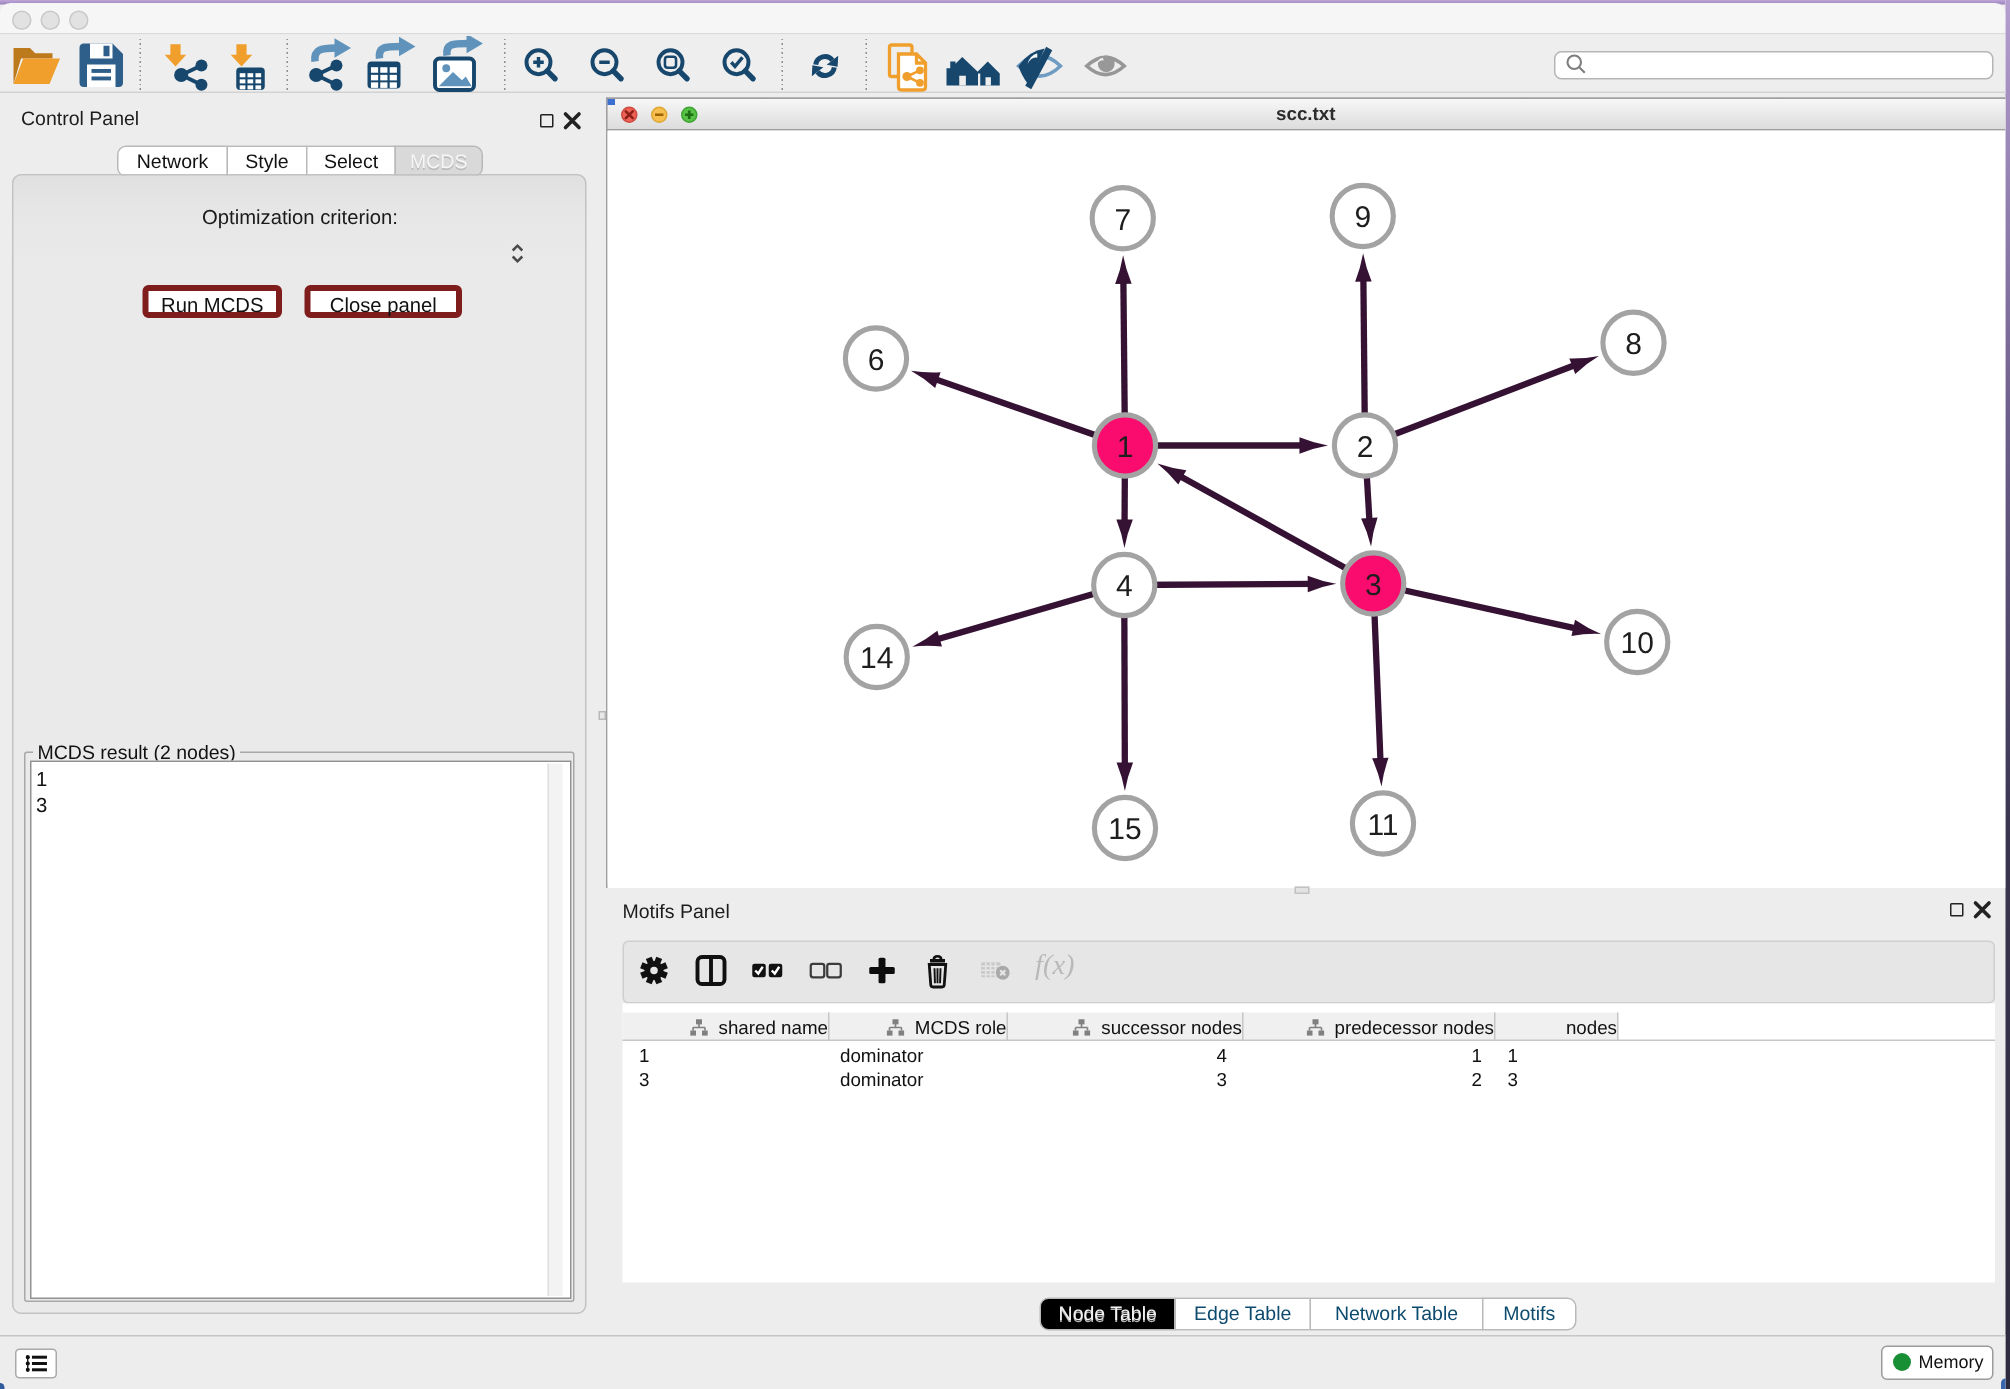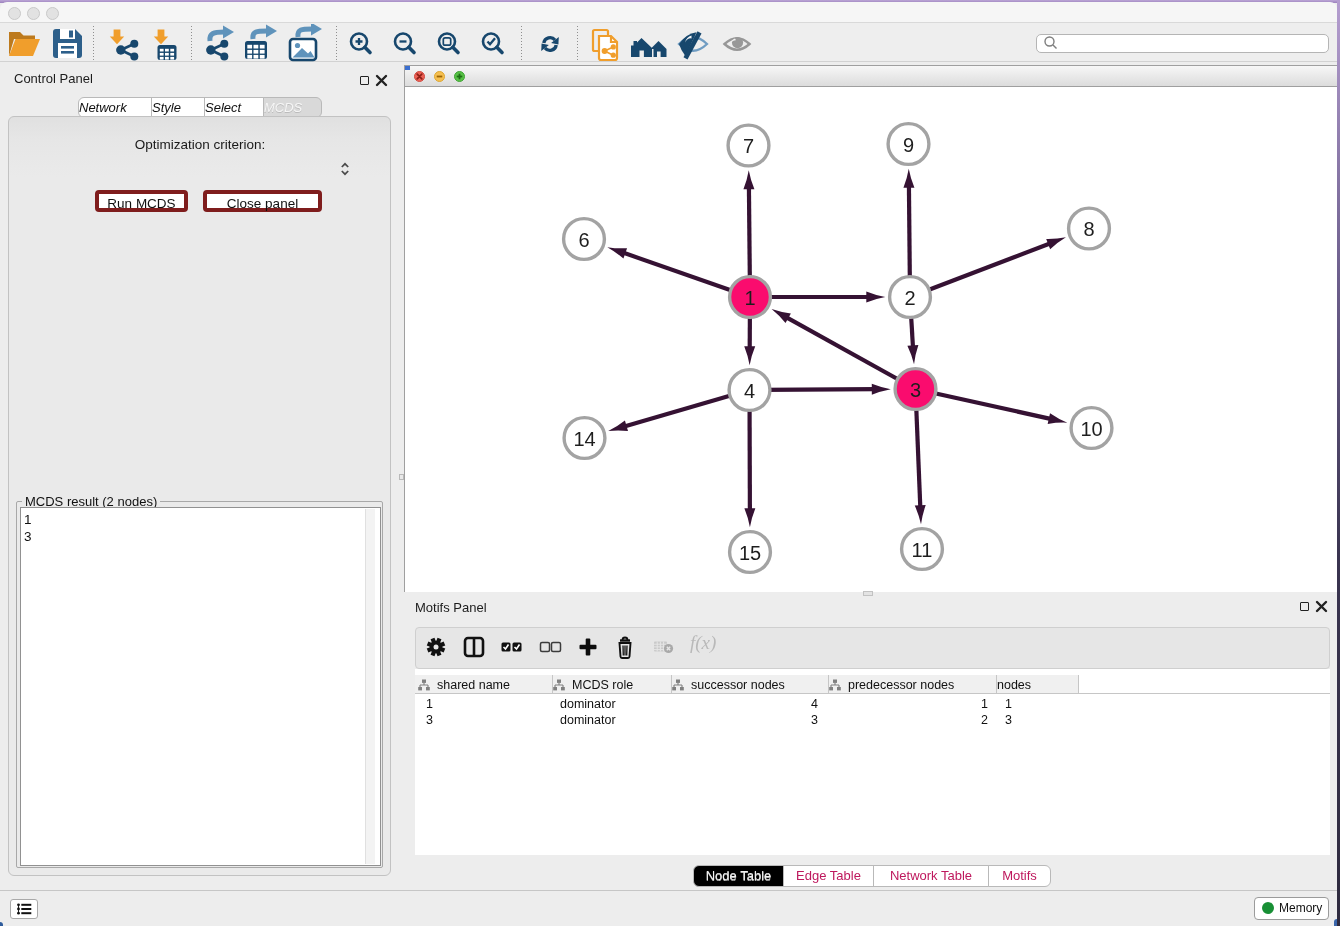--- a/index.html
+++ b/index.html
@@ -16,21 +16,21 @@
   #toolbar{left:0;top:23px;width:100%;height:38px;background:#eeeeee;border-bottom:1px solid #d2d2d2;}
   .sep{top:26px;width:1px;height:34px;
        background-image:repeating-linear-gradient(180deg,#8f8f8f 0 1px,transparent 1px 3px);}
   #search{left:1036px;top:34px;width:291px;height:17px;background:#fff;
           border:1px solid #b5b5b5;border-radius:5px;}
   
   .paneltitle{font-size:13px;color:#1c1c1c;}
   .floatico{width:9px;height:9px;border:1.6px solid #222;border-radius:1px;box-sizing:border-box;background:transparent;}
   .tabs{top:97px;height:21px;font-size:13px;}
   .tab{position:absolute;top:0;height:19px;background:#fff;border:1px solid #b9b9b9;
-       box-sizing:content-box;text-align:left;line-height:19px;color:#111;font-style:italic;}
+       box-sizing:content-box;text-align:center;line-height:19px;color:#111;}
   #cpbox{left:8px;top:116px;width:383px;height:760px;border:1px solid #c2c2c2;border-radius:6px;
          background:linear-gradient(180deg,#e0e0e0 0,#e6e6e6 22px,#eaeaea 60px);box-sizing:border-box;}
   #optlabel{left:0px;top:137px;width:400px;text-align:center;font-size:13.5px;color:#1a1a1a;}
   #combo{left:44px;top:158px;width:311px;height:21px;background:#fff;border:1px solid #b3b3b3;
          border-radius:5px;box-sizing:border-box;font-size:13px;color:#111;line-height:19px;}
   .btn{position:absolute;top:190px;height:22px;background:#fff;border:4px solid #7f1d1d;border-radius:4px;
        box-sizing:border-box;text-align:center;font-size:13.5px;color:#111;line-height:20px;}
   #fieldset{left:16px;top:501px;width:367px;height:367px;border:1px solid #a8a8a8;border-radius:2px;box-sizing:border-box;}
   #legend{left:22px;top:494px;background:#eaeaea;padding:0 3px;font-size:13px;color:#111;}
   #mcdstext{left:20px;top:507px;width:361px;height:359px;background:#fff;border:1px solid #919191;box-sizing:border-box;
@@ -43,24 +43,24 @@
             background:linear-gradient(180deg,#f7f7f7,#dcdcdc);border:1px solid #9f9f9f;border-right:none;box-sizing:border-box;}
   .light{top:71px;width:11px;height:11px;border-radius:50%;box-sizing:border-box;}
   #netname{left:404px;top:69px;width:933px;text-align:center;font-size:12.5px;font-weight:bold;color:#2b2b2b;}
   
   #tptoolbar{left:415px;top:627px;width:915px;height:42px;background:#e6e6e6;
              border:1px solid #cfcfcf;border-radius:4px;box-sizing:border-box;}
   #tbl{left:415px;top:669px;width:915px;height:186px;background:#fff;}
   #tblhead{left:415px;top:675px;width:663px;height:19px;background:#f0f0f0;box-sizing:border-box;}
   #tblheadline{left:415px;top:693px;width:915px;height:1px;background:#c6c6c6;}
   .colsep{top:675px;width:1px;height:19px;background:#c6c6c6;}
-  .hcell{position:absolute;top:675px;height:19px;display:flex;align-items:center;justify-content:flex-start;font-size:12.5px;color:#111;}
+  .hcell{position:absolute;top:675px;height:19px;display:flex;align-items:center;justify-content:flex-end;font-size:12.5px;color:#111;}
   .cell{position:absolute;font-size:12.5px;color:#111;height:16px;line-height:16px;}
   .seg{position:absolute;top:865px;height:20px;background:#fff;border:1px solid #b9b9b9;box-sizing:content-box;
-       text-align:center;line-height:19px;font-size:13px;color:#be185d;}
+       text-align:center;line-height:19px;font-size:13px;color:#0c4a6e;}
   
   #statusbar{left:0;top:890px;width:1337px;height:36px;background:#ededed;border-top:1px solid #c6c6c6;}
   #listbtn{left:10px;top:899px;width:28px;height:20px;background:#fff;border:1px solid #a9a9a9;border-radius:3px;box-sizing:border-box;}
   #membtn{left:1254px;top:897px;width:75px;height:23px;background:#fff;border:1px solid #9b9b9b;border-radius:4px;box-sizing:border-box;
           font-size:12px;color:#111;line-height:21px;}
 </style>
 </head>
 <body>
 <div id="win" class="abs">
   <div class="abs" style="left:0;top:0;width:1337px;height:3px;background:linear-gradient(180deg,#bca6d6,#9c81bd);"></div>
@@ -184,39 +184,40 @@
     <div class="tab" style="left:204px;width:58px;">Select</div>
     <div class="tab" style="left:263px;width:57px;border-radius:0 6px 6px 0;background:#d9d9d9;color:#f6f6f6;text-shadow:0 1px 0 #bbb;">MCDS</div>
   </div>
   <div id="cpbox" class="abs"></div>
   <div id="optlabel" class="abs">Optimization criterion:</div>
   <svg class="abs" style="left:339px;top:162px;" width="12" height="14" viewBox="0 0 12 14">
     <path d="M2.8 5 L6 1.8 L9.2 5" fill="none" stroke="#4a4a4a" stroke-width="1.7"></path>
     <path d="M2.8 9 L6 12.2 L9.2 9" fill="none" stroke="#4a4a4a" stroke-width="1.7"></path>
   </svg>
   <div class="btn" style="left:95px;width:93px;">Run MCDS</div>
-  <div class="btn" style="left:203px;width:119px;">Close panel</div>
+  <div class="btn" style="left:203px;width:105px;">Close panel</div>
   <div id="fieldset" class="abs"></div>
   <div id="legend" class="abs">MCDS result (2 nodes)</div>
   <div id="mcdstext" class="abs">1<br>3</div>
   <div id="mcdsscroll" class="abs"></div>
   <div class="abs" style="left:399px;top:474px;width:5px;height:6px;background:#e9e9e9;border:1px solid #b9b9b9;box-sizing:border-box;"></div>
 
   <div id="netwin" class="abs"></div>
   <div id="nettitle" class="abs"></div>
   <div class="abs" style="left:405px;top:66px;width:5px;height:4px;background:#3b6fd0;"></div>
   <div class="abs light" style="left:414px;background:#ee6156;border:1px solid #ce4a40;"></div>
   <div class="abs light" style="left:434px;background:#f6bf50;border:1px solid #dda731;"></div>
   <div class="abs light" style="left:454px;background:#58c146;border:1px solid #3ea334;"></div>
   <svg class="abs" style="left:414px;top:71px" width="51" height="11" viewBox="0 0 51 11">
     <path d="M3.2 3.2 L7.8 7.8 M7.8 3.2 L3.2 7.8" stroke="#8c1f16" stroke-width="1.7" stroke-linecap="round"></path>
     <line x1="22.7" y1="5.5" x2="28.3" y2="5.5" stroke="#9a6404" stroke-width="1.8"></line>
     <line x1="42.7" y1="5.5" x2="48.3" y2="5.5" stroke="#1d6e14" stroke-width="1.8"></line>
     <line x1="45.5" y1="2.7" x2="45.5" y2="8.3" stroke="#1d6e14" stroke-width="1.8"></line>
   </svg>
+  <div id="netname" class="abs">scc.txt</div>
   <svg id="graph" class="abs" style="left:405px;top:87px" width="931" height="502" viewBox="0 0 931 502">
     <rect x="0" y="0" width="931" height="502" fill="#ffffff"></rect>
     <line x1="345.0" y1="210.0" x2="343.9" y2="98.2" stroke="#351233" stroke-width="4.2"></line>
     <path d="M343.74 83.20 Q345.49 92.68 349.43 102.14 L338.43 102.25 Q342.19 92.71 343.74 83.20 Z" fill="#351233"></path>
     <line x1="345.0" y1="210.0" x2="216.5" y2="165.1" stroke="#351233" stroke-width="4.2"></line>
     <path d="M202.32 160.15 Q211.83 161.72 222.07 161.22 L218.44 171.61 Q210.74 164.84 202.32 160.15 Z" fill="#351233"></path>
     <line x1="345.0" y1="210.0" x2="465.3" y2="210.0" stroke="#351233" stroke-width="4.2"></line>
     <path d="M480.30 210.00 Q470.80 211.65 461.30 215.50 L461.30 204.50 Q470.80 208.35 480.30 210.00 Z" fill="#351233"></path>
     <line x1="345.0" y1="210.0" x2="344.7" y2="263.3" stroke="#351233" stroke-width="4.2"></line>
     <path d="M344.63 278.30 Q343.03 268.79 339.24 259.27 L350.23 259.33 Q346.33 268.81 344.63 278.30 Z" fill="#351233"></path>

